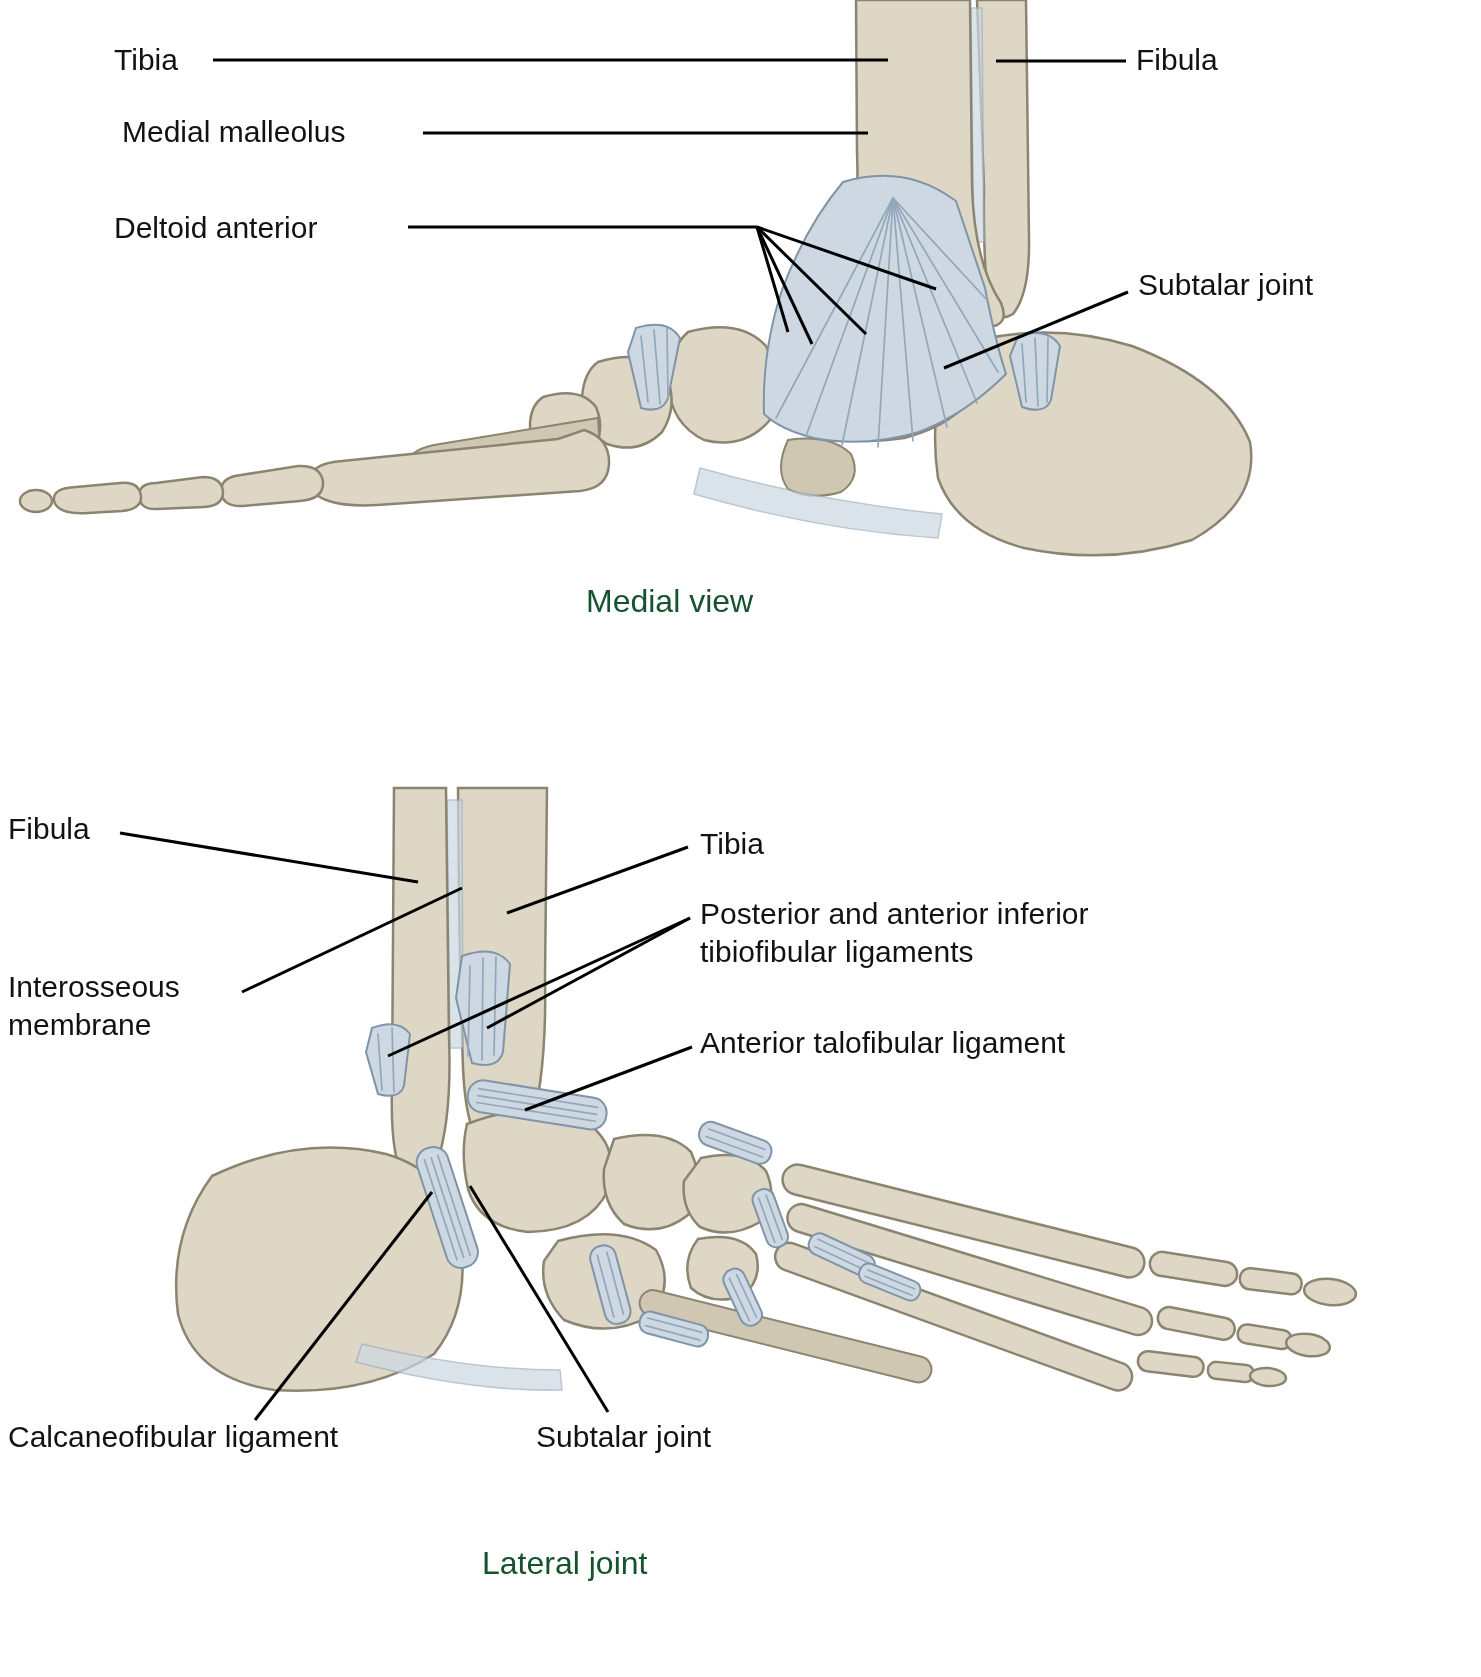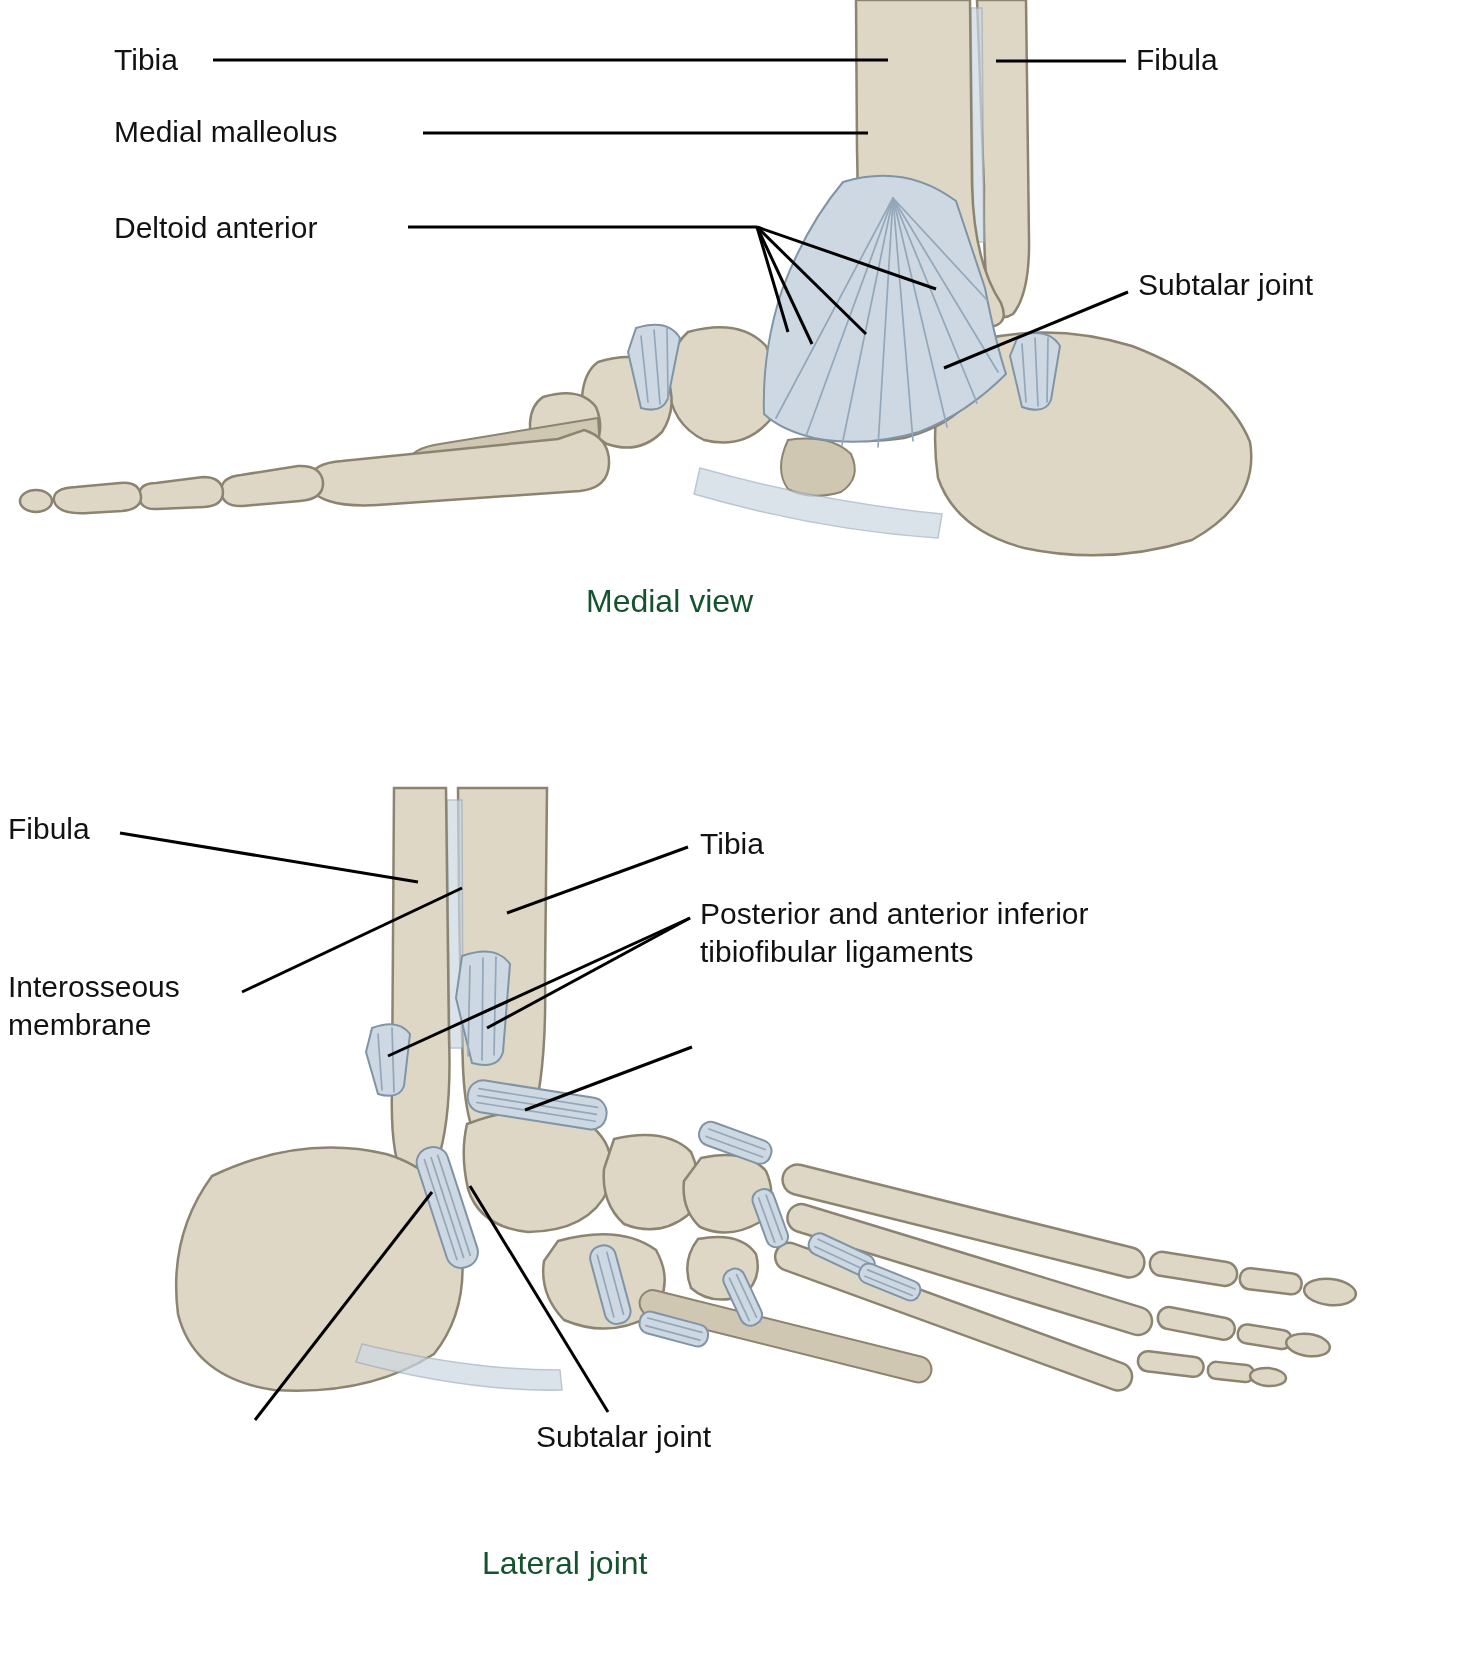--- a/index.html
+++ b/index.html
@@ -231,37 +231,39 @@
         <line class="leader" x1="690" y1="918" x2="388" y2="1056"></line>
         <line class="leader" x1="692" y1="1047" x2="525" y2="1110"></line>
         <line class="leader" x1="255" y1="1420" x2="432" y2="1192"></line>
         <line class="leader" x1="608" y1="1412" x2="470" y2="1186"></line>
       </g>
     </g>
   </svg>
 
   <div class="label" style="left:114px; top:41px;">Tibia</div>
 
-  <div class="label" style="left:114px; top:113px;">Medial malleolus</div>
+  <div class="label" style="left:122px; top:113px;">Medial malleolus</div>
 
   <div class="label" style="left:114px; top:209px;">Deltoid anterior</div>
 
   <div class="label" style="left:1136px; top:41px;">Fibula</div>
 
   <div class="label" style="left:1138px; top:266px;">Subtalar joint</div>
 
   <div class="caption" style="left:586px; top:583px;">Medial view</div>
 
   <div class="label" style="left:8px; top:810px;">Fibula</div>
 
   <div class="label" style="left:700px; top:825px;">Tibia</div>
 
   <div class="label wrap" style="left:8px; top:968px; width:250px;">Interosseous membrane</div>
 
   <div class="label wrap" style="left:700px; top:895px; width:530px;">Posterior and anterior inferior tibiofibular ligaments</div>
 
-
+  <div class="label" style="left:700px; top:1024px;">Anterior talofibular ligament</div>
+
+  <div class="label" style="left:8px; top:1418px;">Calcaneofibular ligament</div>
 
   <div class="label" style="left:536px; top:1418px;">Subtalar joint</div>
 
   <div class="caption" style="left:482px; top:1545px;">Lateral joint</div>
 
 </div>
 
 </body></html>

